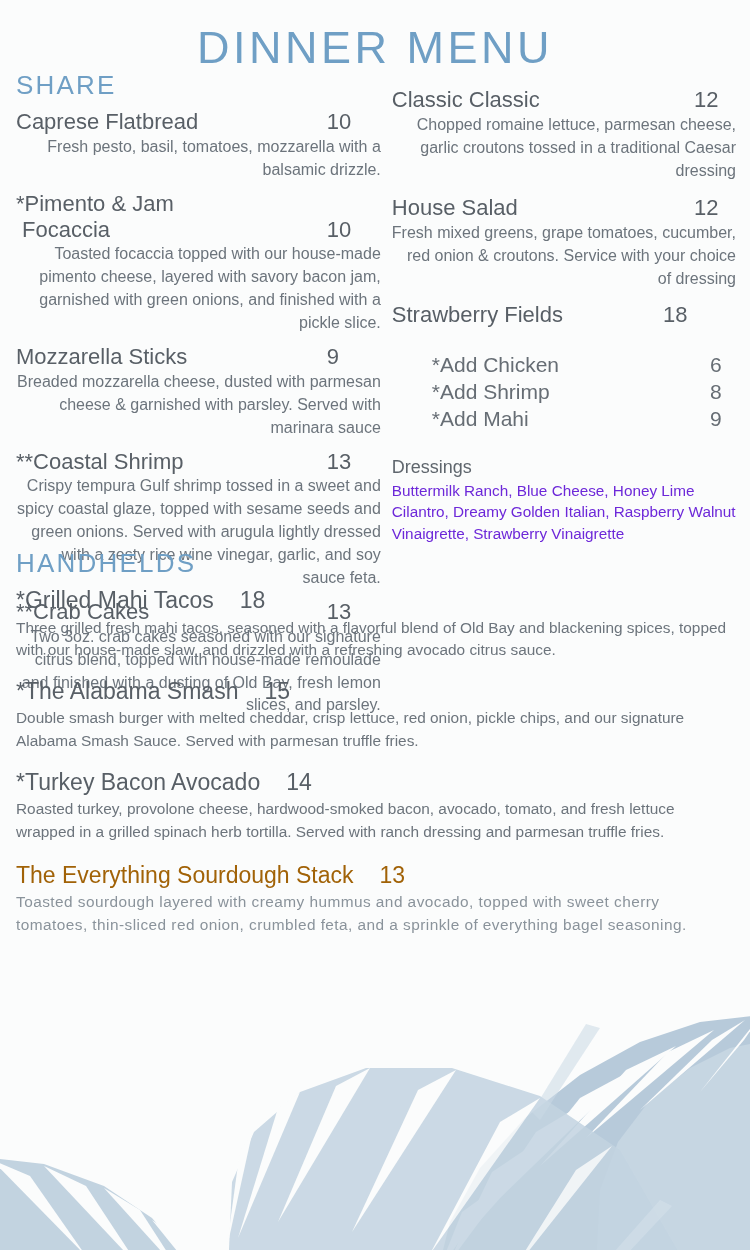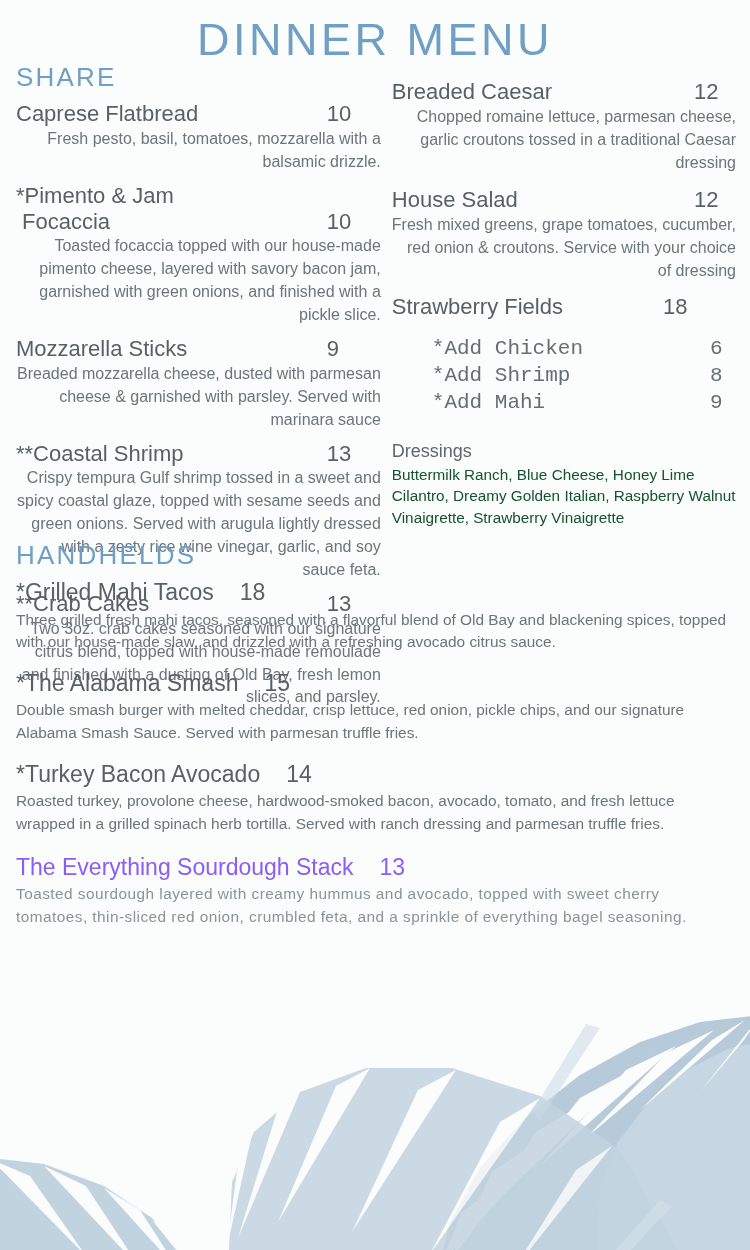--- a/index.html
+++ b/index.html
@@ -37,21 +37,21 @@
     height: 1250px;
     padding: 0;
   }
 
   .menu-title {
     text-align: center;
     color: #6f9fc5;
     font-size: 45px;
     letter-spacing: 3.5px;
     font-weight: 400;
-    padding-top: 16px;
+    padding-top: 24px;
     line-height: 1.05;
   }
 
   .section-heading {
     color: #6f9fc5;
     font-size: 26px;
     letter-spacing: 2.2px;
     font-weight: 400;
     line-height: 1.1;
   }
@@ -99,38 +99,38 @@
     line-height: 1.43;
     margin-top: 1px;
     text-align: right;
   }
 
   
   .col-left .head-spread .item-price { width: 54px; }
   .col-right .head-spread .item-price { width: 42px; }
 
   
-  .addons { margin-top: 16px; padding-left: 40px; font-family: Liberation Mono, monospace; }
+  .addons { margin-top: 24px; padding-left: 40px; }
   .addon-row {
     display: flex;
     color: #666d74;
     font-size: 21px;
     line-height: 1.28;
   }
   .addon-row .spacer { flex: 1 1 auto; }
   .addon-row .addon-price { width: 26px; text-align: left; }
 
   .dressings-block { margin-top: 24px; }
   .dressings-title {
     color: #5f666d;
     font-size: 18px;
     line-height: 1.2;
   }
   .dressings-list {
-    color: #14532d;
+    color: #6d28d9;
     font-size: 15.3px;
     line-height: 1.43;
     margin-top: 1px;
   }
 
   
   .handhelds-wrap { padding: 0 16px; }
   .handhelds-heading { margin-top: 8px; margin-bottom: 4px; }
 
   .hh-item { margin-top: 9px; }
@@ -147,21 +147,21 @@
   .hh-head .hh-price{ flex: 0 0 auto; }
   .hh-desc {
     color: #6c747c;
     font-size: 15.4px;
     line-height: 1.47;
     margin-top: 2px;
   }
 
   
   .hh-item.faded { margin-top: 18px; }
-  .hh-item.faded .hh-head { color: #8b5cf6; }
+  .hh-item.faded .hh-head { color: #a16207; }
   .hh-item.faded .hh-desc { color: #8a939b; letter-spacing: 0.45px; }
 </style>
 </head>
 <body>
 
 <div class="page">
 
   <div class="decor-layer">
     <svg width="750" height="1250" viewBox="0 0 750 1250" xmlns="http://www.w3.org/2000/svg">
       <defs>
@@ -275,21 +275,21 @@
           <div class="item-desc">Two 3oz. crab cakes seasoned with our signature citrus blend, topped with house-made remoulade and finished with a dusting of Old Bay, fresh lemon slices, and parsley.</div>
         </div>
 
       </div>
 
       <div class="col-right">
 
 
         <div class="item" style="margin-top:16px;">
           <div class="item-head head-spread">
-            <span class="item-name">Breaded Caesar</span>
+            <span class="item-name">Classic Classic</span>
             <span class="spacer"></span>
             <span class="item-price">12</span>
           </div>
           <div class="item-desc">Chopped romaine lettuce, parmesan cheese, garlic croutons tossed in a traditional Caesar dressing</div>
         </div>
 
         <div class="item" style="margin-top:12px;">
           <div class="item-head head-spread">
             <span class="item-name">House Salad</span>
             <span class="spacer"></span>

